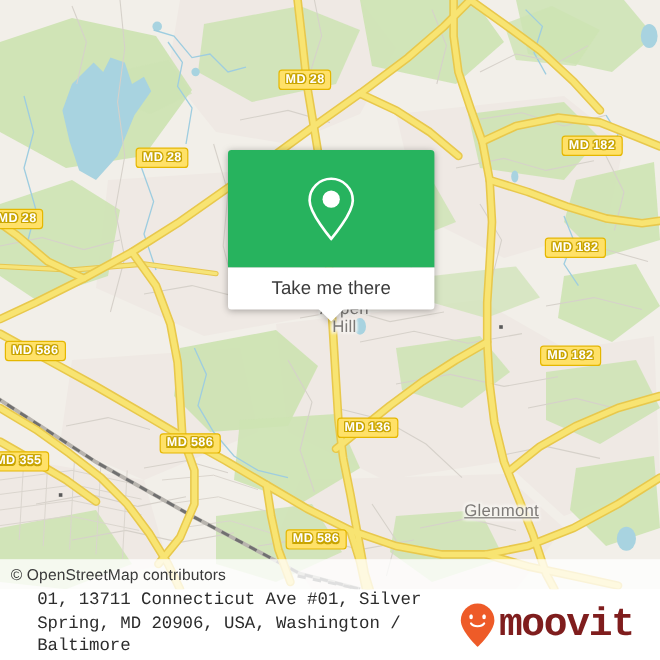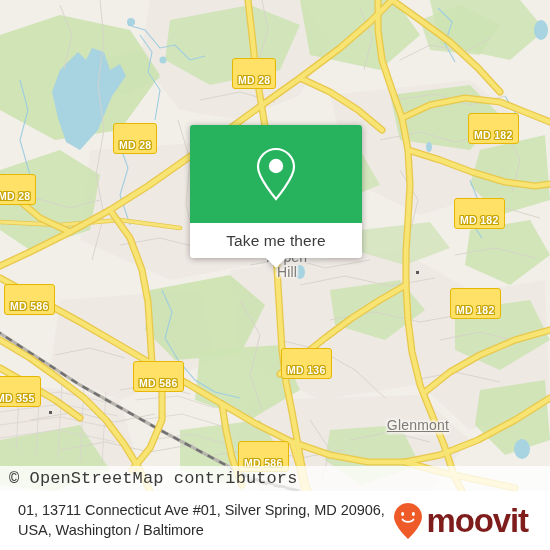--- a/index.html
+++ b/index.html
@@ -30,21 +30,21 @@
   
   .shield {
     position: absolute;
     background: #ffe168;
     border: 1.6px solid #e5b700;
     border-radius: 3px;
     color: #ffffff;
     font-size: 10.5px;
     font-weight: bold;
     letter-spacing: 0.3px;
-    padding: 15px 5px 2px 5px;
+    padding: 1px 5px 2px 5px;
     white-space: nowrap;
     line-height: 12px;
     text-shadow:
       -1px -1px 0 #c8a400, 1px -1px 0 #c8a400,
       -1px  1px 0 #c8a400, 1px  1px 0 #c8a400,
        0px  1px 0 #c8a400, 0px -1px 0 #c8a400,
        1px  0px 0 #c8a400, -1px 0px 0 #c8a400;
   }
 
   
@@ -109,36 +109,36 @@
     position: absolute;
     left: 0; top: 466px;
     width: 550px; height: 25px;
     background: rgba(255,255,255,0.78);
     display: flex;
     align-items: center;
     z-index: 30;
   }
   #attribution-text {
     color: #3a3a3a;
-    font-size: 17px;
+    font-size: 13px;
     padding-left: 9px;
     letter-spacing: 0.1px;
-    font-family: Liberation Mono, monospace;
   }
 
   
   #footer {
     position: absolute;
     left: 0; top: 491px;
     width: 550px; height: 59px;
     background: #ffffff;
     display: flex;
     align-items: center;
     justify-content: space-between;
-    padding: 0 14px 0 18px;
+    padding: 0 14px 0 31px;
+    font-family: Liberation Mono, monospace;
   }
   #footer-address {
     color: #2c2c2c;
     font-size: 14.5px;
     line-height: 19.5px;
     max-width: 390px;
     letter-spacing: -0.05px;
   }
   #brand {
     display: flex;

